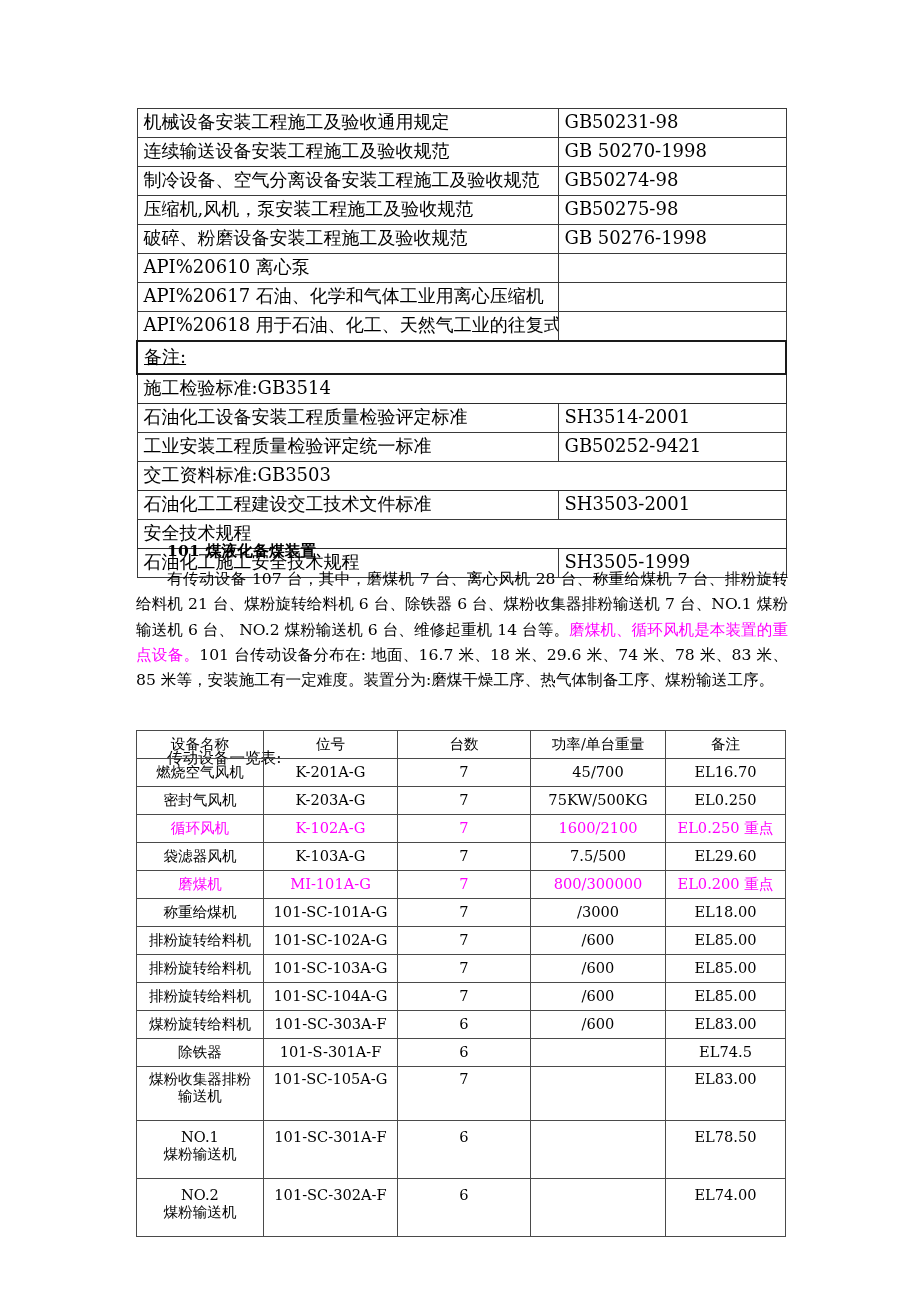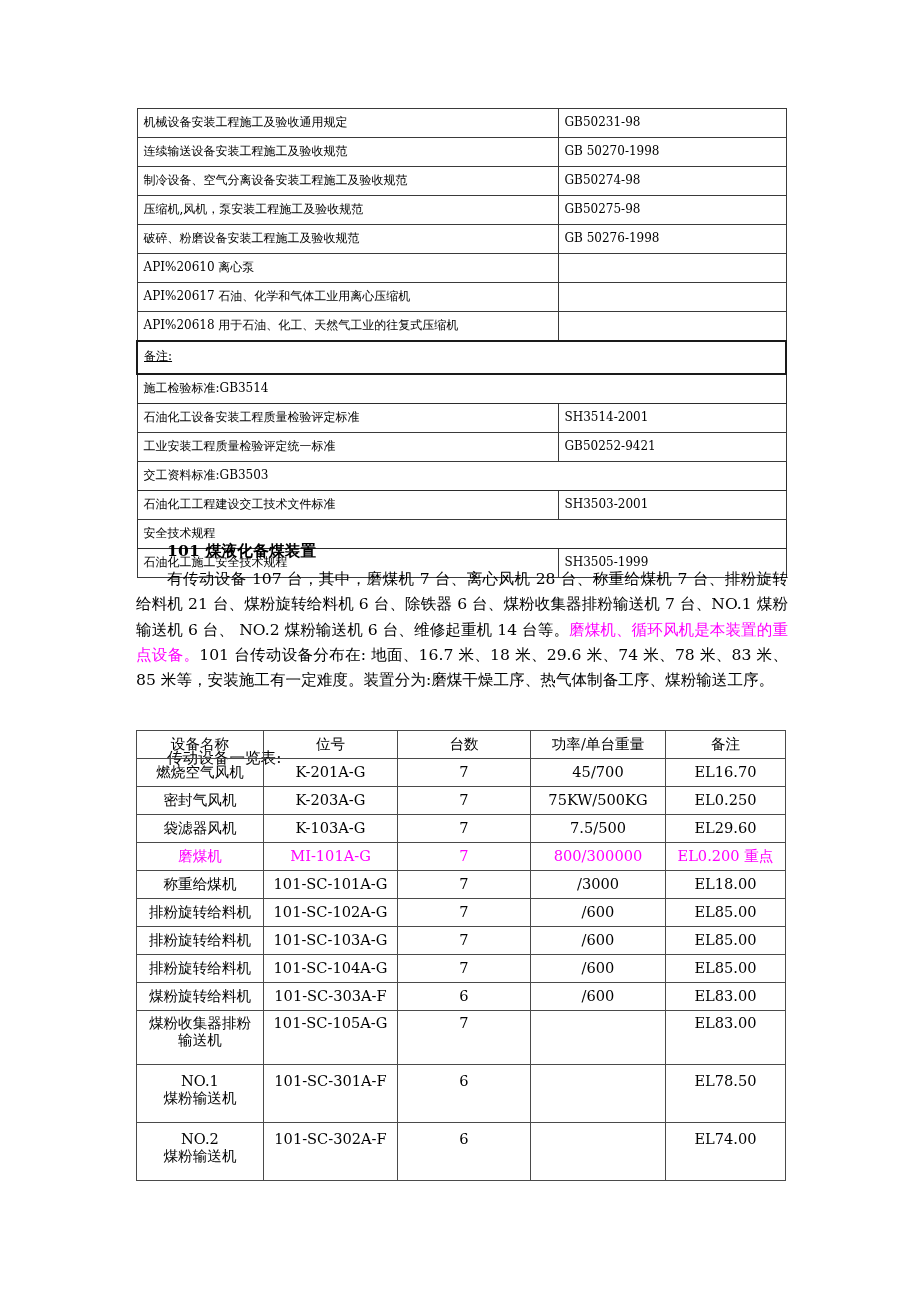--- a/index.html
+++ b/index.html
@@ -25,21 +25,21 @@
   }
 
   
   .std-table {
     position: absolute;
     left: 136px;
     top: 108px;
     width: 649px;
     border-collapse: collapse;
     table-layout: fixed;
-    font-size: 12px;
+    font-size: 18px;
   }
   .std-table col.c1 { width: 421px; }
   .std-table col.c2 { width: 228px; }
 
   .std-table td {
     border: 1px solid #3a3a3a;
     padding: 2px 6px 3px 6px;
     height: 23px;
     vertical-align: middle;
     line-height: 1.15;
@@ -236,20 +236,27 @@
           <td>45/700</td>
           <td>EL16.70</td>
         </tr>
         <tr>
           <td>密封气风机</td>
           <td>K-203A-G</td>
           <td>7</td>
           <td>75KW/500KG</td>
           <td>EL0.250</td>
         </tr>
+        <tr class="hl-row">
+          <td>循环风机</td>
+          <td>K-102A-G</td>
+          <td>7</td>
+          <td>1600/2100</td>
+          <td>EL0.250 重点</td>
+        </tr>
         <tr>
           <td>袋滤器风机</td>
           <td>K-103A-G</td>
           <td>7</td>
           <td>7.5/500</td>
           <td>EL29.60</td>
         </tr>
         <tr class="hl-row">
           <td>磨煤机</td>
           <td>MI-101A-G</td>
@@ -284,20 +291,27 @@
           <td>7</td>
           <td>/600</td>
           <td>EL85.00</td>
         </tr>
         <tr>
           <td>煤粉旋转给料机</td>
           <td>101-SC-303A-F</td>
           <td>6</td>
           <td>/600</td>
           <td>EL83.00</td>
+        </tr>
+        <tr>
+          <td>除铁器</td>
+          <td>101-S-301A-F</td>
+          <td>6</td>
+          <td></td>
+          <td>EL74.5</td>
         </tr>
         <tr class="two-line">
           <td>
             <span class="cellline">煤粉收集器排粉</span>
             <span class="cellline">输送机</span>
           </td>
           <td>101-SC-105A-G</td>
           <td>7</td>
           <td></td>
           <td>EL83.00</td>

